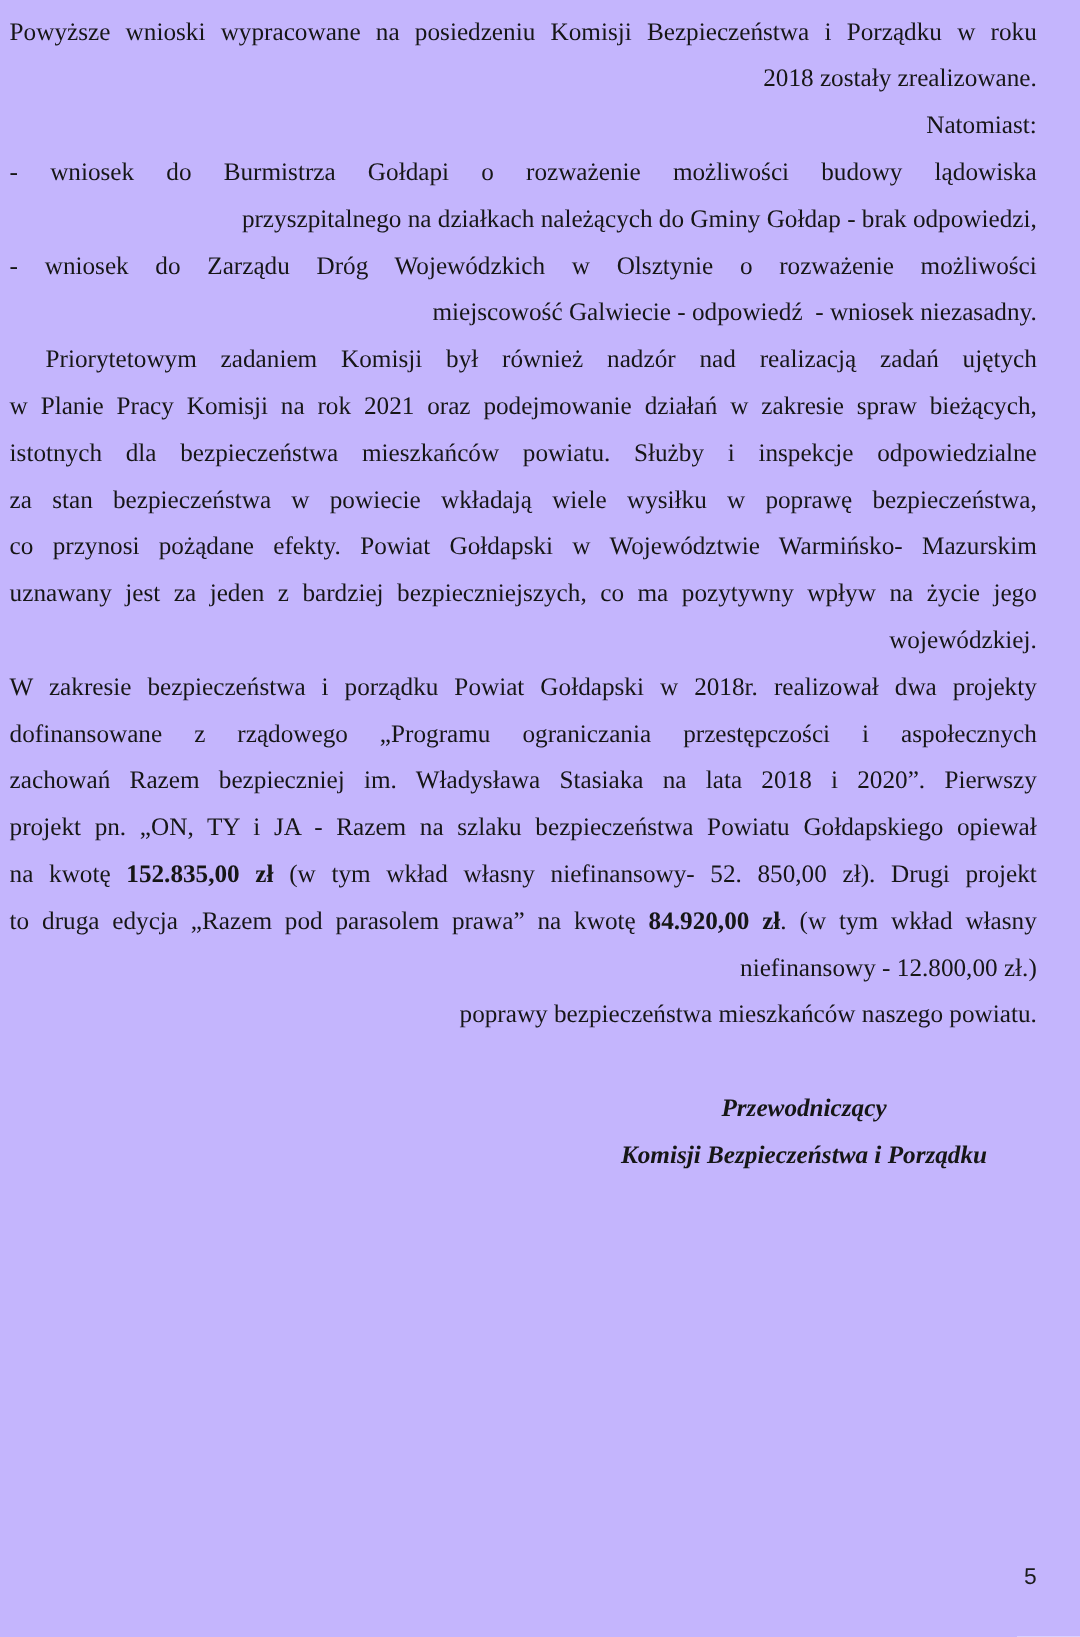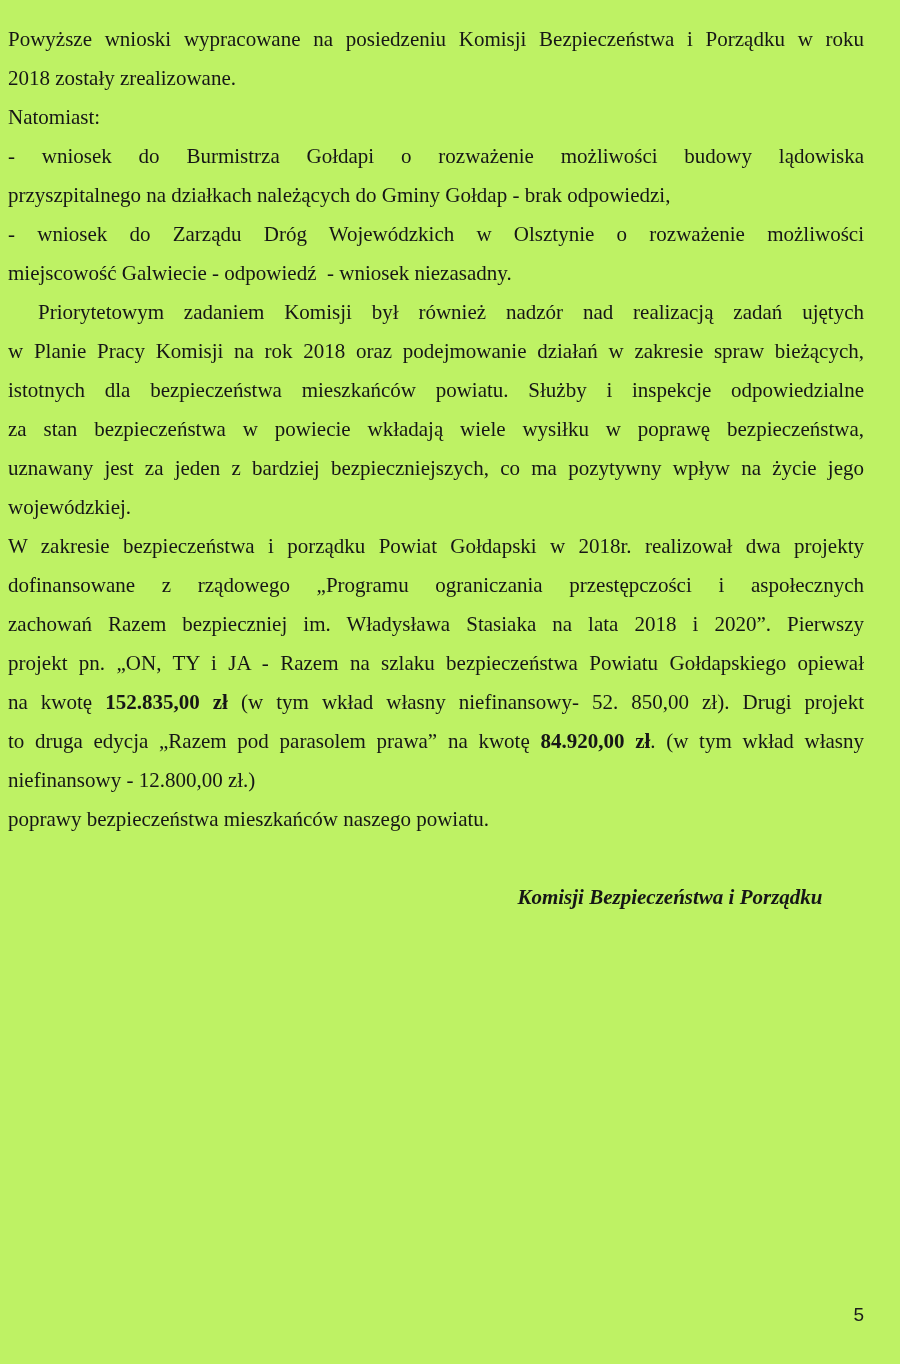--- a/index.html
+++ b/index.html
@@ -5,33 +5,33 @@
 <style>
   html, body {
     margin: 0;
     padding: 0;
     background: #ffffff;
   }
   .page {
     position: relative;
     width: 900px;
     height: 1364px;
-    background: #bef264;
+    background: #c4b5fd;
     box-sizing: border-box;
-    padding: 20px 36px 0 8px;
+    padding: 7px 36px 0 8px;
     font-family: "Liberation Serif", "DejaVu Serif", serif;
     font-size: 21px;
     color: #161616;
     overflow: hidden;
   }
   .paragraph { margin: 0; }
   .line {
     line-height: 39px;
     min-height: 39px;
-    text-align: left;
+    text-align: right;
   }
   .line.just {
     text-align: justify;
     text-align-last: justify;
   }
   .line.ind {
     text-indent: 30px;
   }
   .seg { font-weight: normal; }
   .seg.bold { font-weight: bold; }
@@ -72,39 +72,41 @@
       <div class="paragraph">
         <div class="line just"><span class="seg">- wniosek do Burmistrza Gołdapi o rozważenie możliwości budowy lądowiska</span></div>
         <div class="line"><span class="seg">przyszpitalnego na działkach należących do Gminy Gołdap - brak odpowiedzi,</span></div>
       </div>
       <div class="paragraph">
         <div class="line just"><span class="seg">- wniosek do Zarządu Dróg Wojewódzkich w Olsztynie o rozważenie możliwości</span></div>
         <div class="line"><span class="seg">miejscowość Galwiecie - odpowiedź &nbsp;- wniosek niezasadny.</span></div>
       </div>
       <div class="paragraph">
         <div class="line just ind"><span class="seg">Priorytetowym zadaniem Komisji był również nadzór nad realizacją zadań ujętych</span></div>
-        <div class="line just"><span class="seg">w Planie Pracy Komisji na rok 2018 oraz podejmowanie działań w zakresie spraw bieżących,</span></div>
+        <div class="line just"><span class="seg">w Planie Pracy Komisji na rok 2021 oraz podejmowanie działań w zakresie spraw bieżących,</span></div>
         <div class="line just"><span class="seg">istotnych dla bezpieczeństwa mieszkańców powiatu. Służby i inspekcje odpowiedzialne</span></div>
         <div class="line just"><span class="seg">za stan bezpieczeństwa w powiecie wkładają wiele wysiłku w poprawę bezpieczeństwa,</span></div>
+        <div class="line just"><span class="seg">co przynosi pożądane efekty. Powiat Gołdapski w Województwie Warmińsko- Mazurskim</span></div>
         <div class="line just"><span class="seg">uznawany jest za jeden z bardziej bezpieczniejszych, co ma pozytywny wpływ na życie jego</span></div>
         <div class="line"><span class="seg">wojewódzkiej.</span></div>
       </div>
       <div class="paragraph">
         <div class="line just"><span class="seg">W zakresie bezpieczeństwa i porządku Powiat Gołdapski w 2018r. realizował dwa projekty</span></div>
         <div class="line just"><span class="seg">dofinansowane z rządowego „Programu ograniczania przestępczości i aspołecznych</span></div>
         <div class="line just"><span class="seg">zachowań Razem bezpieczniej im. Władysława Stasiaka na lata 2018 i 2020”. Pierwszy</span></div>
         <div class="line just"><span class="seg">projekt pn. „ON, TY i JA - Razem na szlaku bezpieczeństwa Powiatu Gołdapskiego opiewał</span></div>
         <div class="line just"><span class="seg">na kwotę </span><span class="seg bold">152.835,00 zł</span><span class="seg"> (w tym wkład własny niefinansowy- 52. 850,00 zł). Drugi projekt</span></div>
         <div class="line just"><span class="seg">to druga edycja „Razem pod parasolem prawa” na kwotę </span><span class="seg bold">84.920,00 zł</span><span class="seg">. (w tym wkład własny</span></div>
         <div class="line"><span class="seg">niefinansowy - 12.800,00 zł.)</span></div>
       </div>
       <div class="paragraph">
         <div class="line"><span class="seg">poprawy bezpieczeństwa mieszkańców naszego powiatu.</span></div>
       </div>
     </div>
 
   <div class="signature">
+    <div class="sig-line">Przewodniczący</div>
     <div class="sig-line">Komisji Bezpieczeństwa i Porządku</div>
   </div>
 
   <div class="page-number">5</div>
 
 </div>
 
 </body></html>

